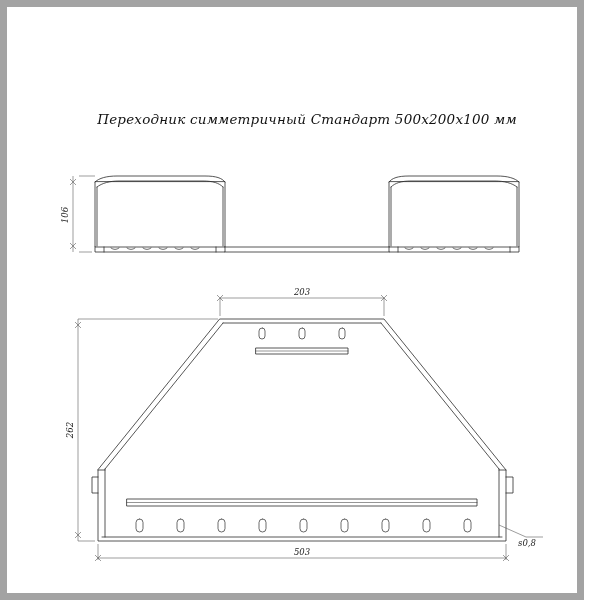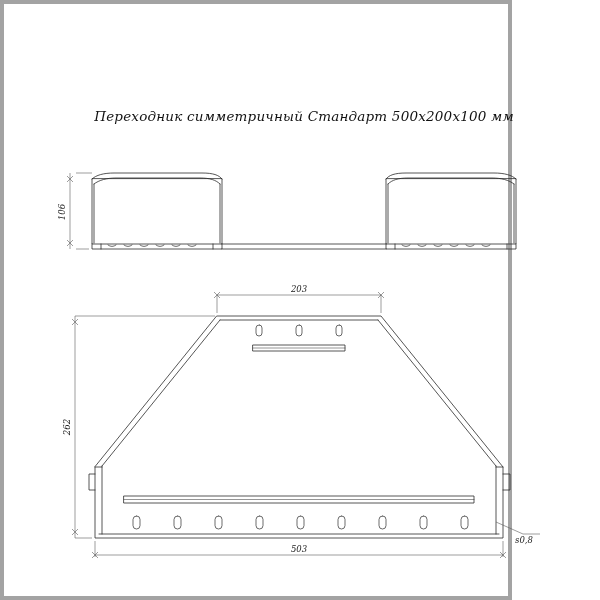--- a/index.html
+++ b/index.html
@@ -8,25 +8,25 @@
     background: #ffffff;
   }
   body {
     width: 600px;
     height: 600px;
     font-family: "DejaVu Sans", sans-serif;
     overflow: hidden;
   }
   #page {
     position: relative;
-    width: 512px;
+    width: 584px;
     height: 600px;
     background: #ffffff;
     box-sizing: border-box;
-    border: 4px solid #a3a3a3;
+    border: 7px solid #a3a3a3;
   }
   #title {
     position: absolute;
     left: 0;
     top: 104px;
     width: 600px;
     text-align: center;
     font-family: "DejaVu Serif", serif;
     font-style: italic;
     font-size: 13.5px;

